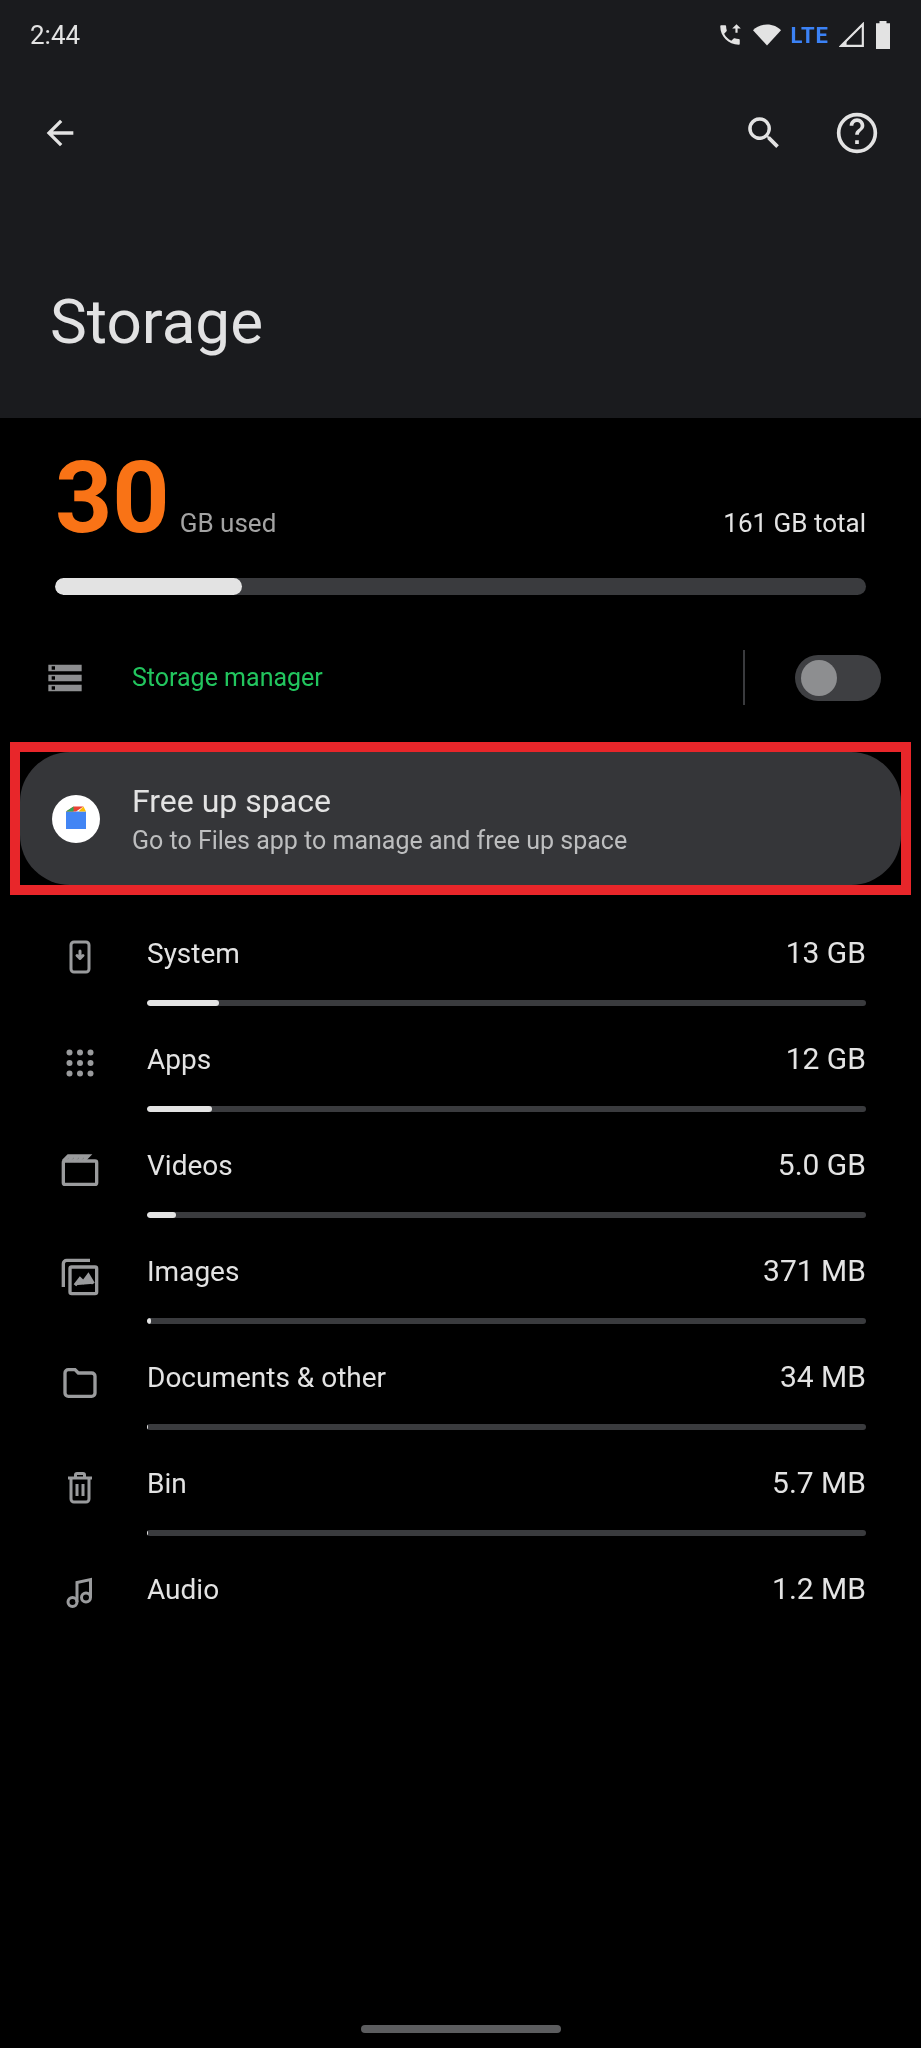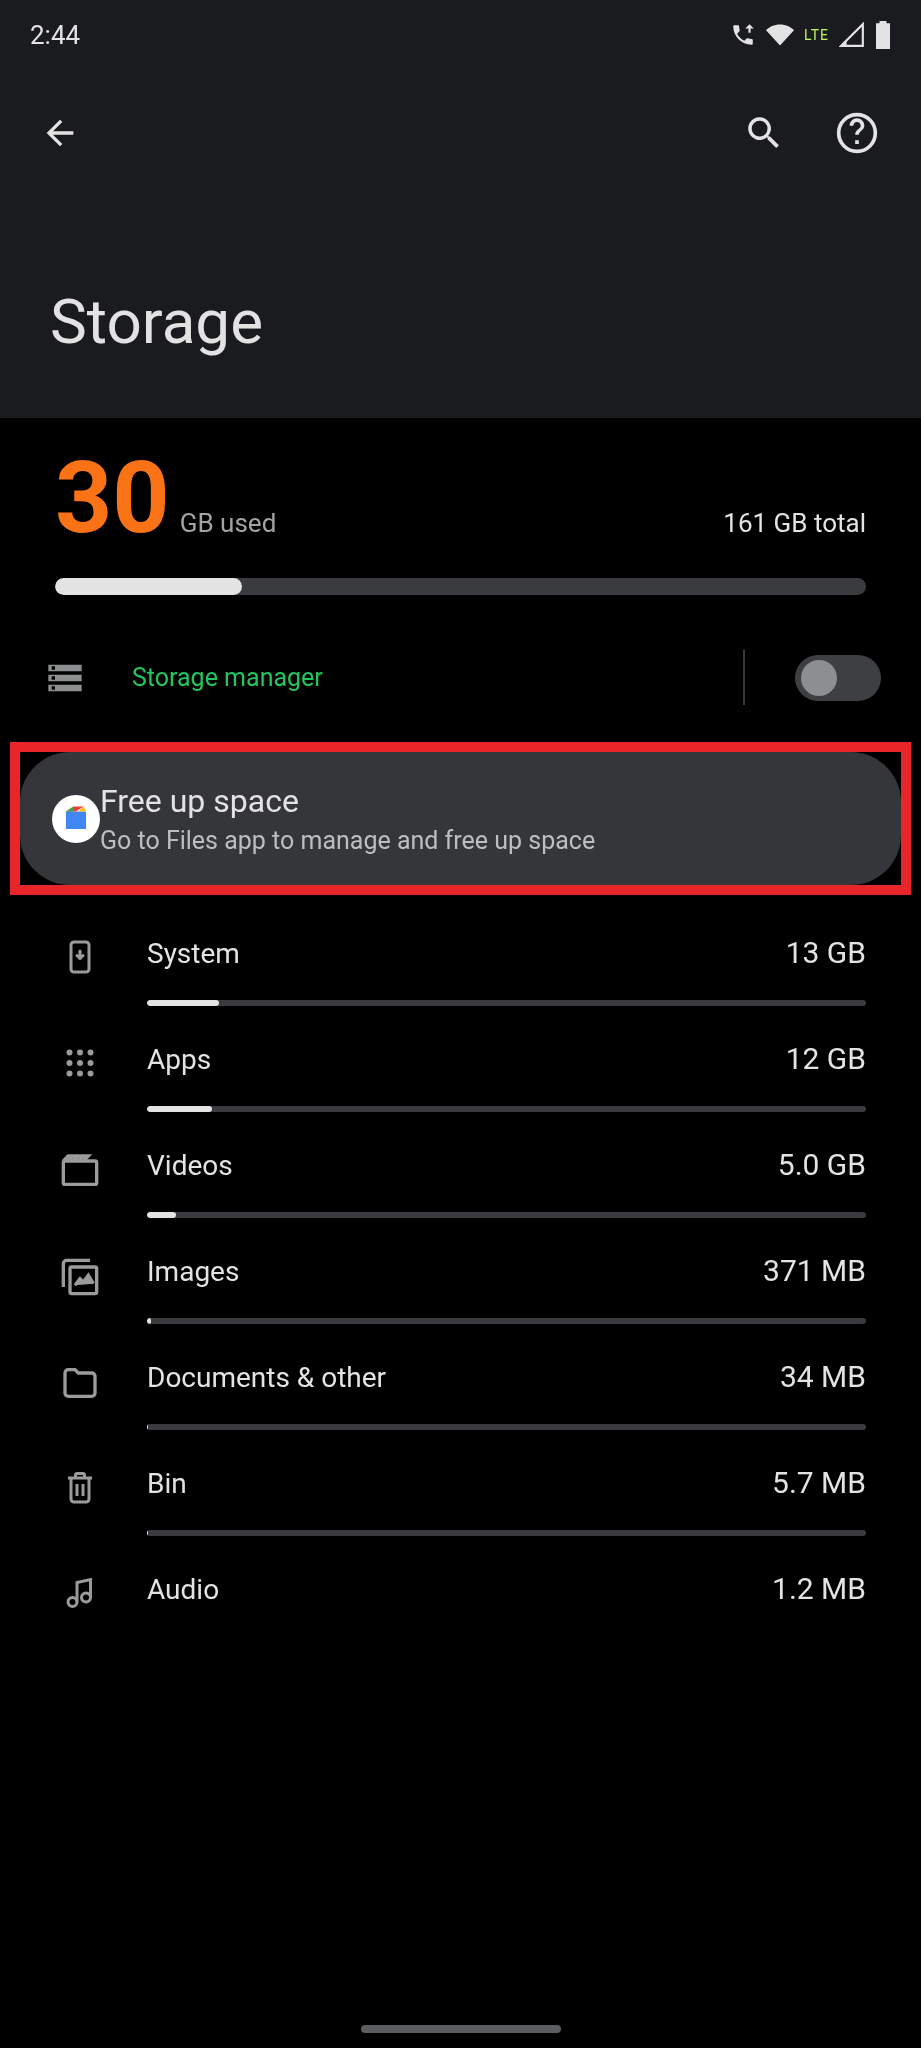--- a/index.html
+++ b/index.html
@@ -17,21 +17,21 @@
     display: flex;
     justify-content: space-between;
     align-items: center;
     padding: 0 30px;
     background: #1a1b1e;
     font-size: 26px;
     font-weight: 400;
   }
   .status-right { display: flex; align-items: center; gap: 10px; }
   .status-right svg { fill: #e3e3e3; }
-  .lte { font-size: 14px; letter-spacing: 1px; color: #bef264; font-weight: 400; }
+  .lte { font-size: 22px; letter-spacing: 1px; color: #3b82f6; font-weight: 700; }
   .header-area {
     background: #1a1b1e;
     padding: 0 22px 60px 30px;
   }
   .top-icons {
     display: flex;
     justify-content: space-between;
     align-items: center;
     padding: 30px 20px 0 10px;
     height: 100px;
@@ -99,20 +99,21 @@
     position: absolute;
     top: 5px; left: 6px;
   }
   .card {
     margin: 15px 20px;
     background: #353639;
     border-radius: 50px;
     padding: 30px 25px 30px 32px;
     display: flex;
     align-items: center;
+    gap: 32px;
     position: relative;
   }
   .card .row-label { font-size: 32px; color: #e3e3e3; margin-bottom: 6px; }
   .card .row-sub { font-size: 25px; color: #bdbebf; }
   .files-icon {
     width: 48px; height: 48px;
     background: #fff;
     border-radius: 50%;
     display:flex; align-items:center; justify-content:center;
     flex-shrink: 0;

